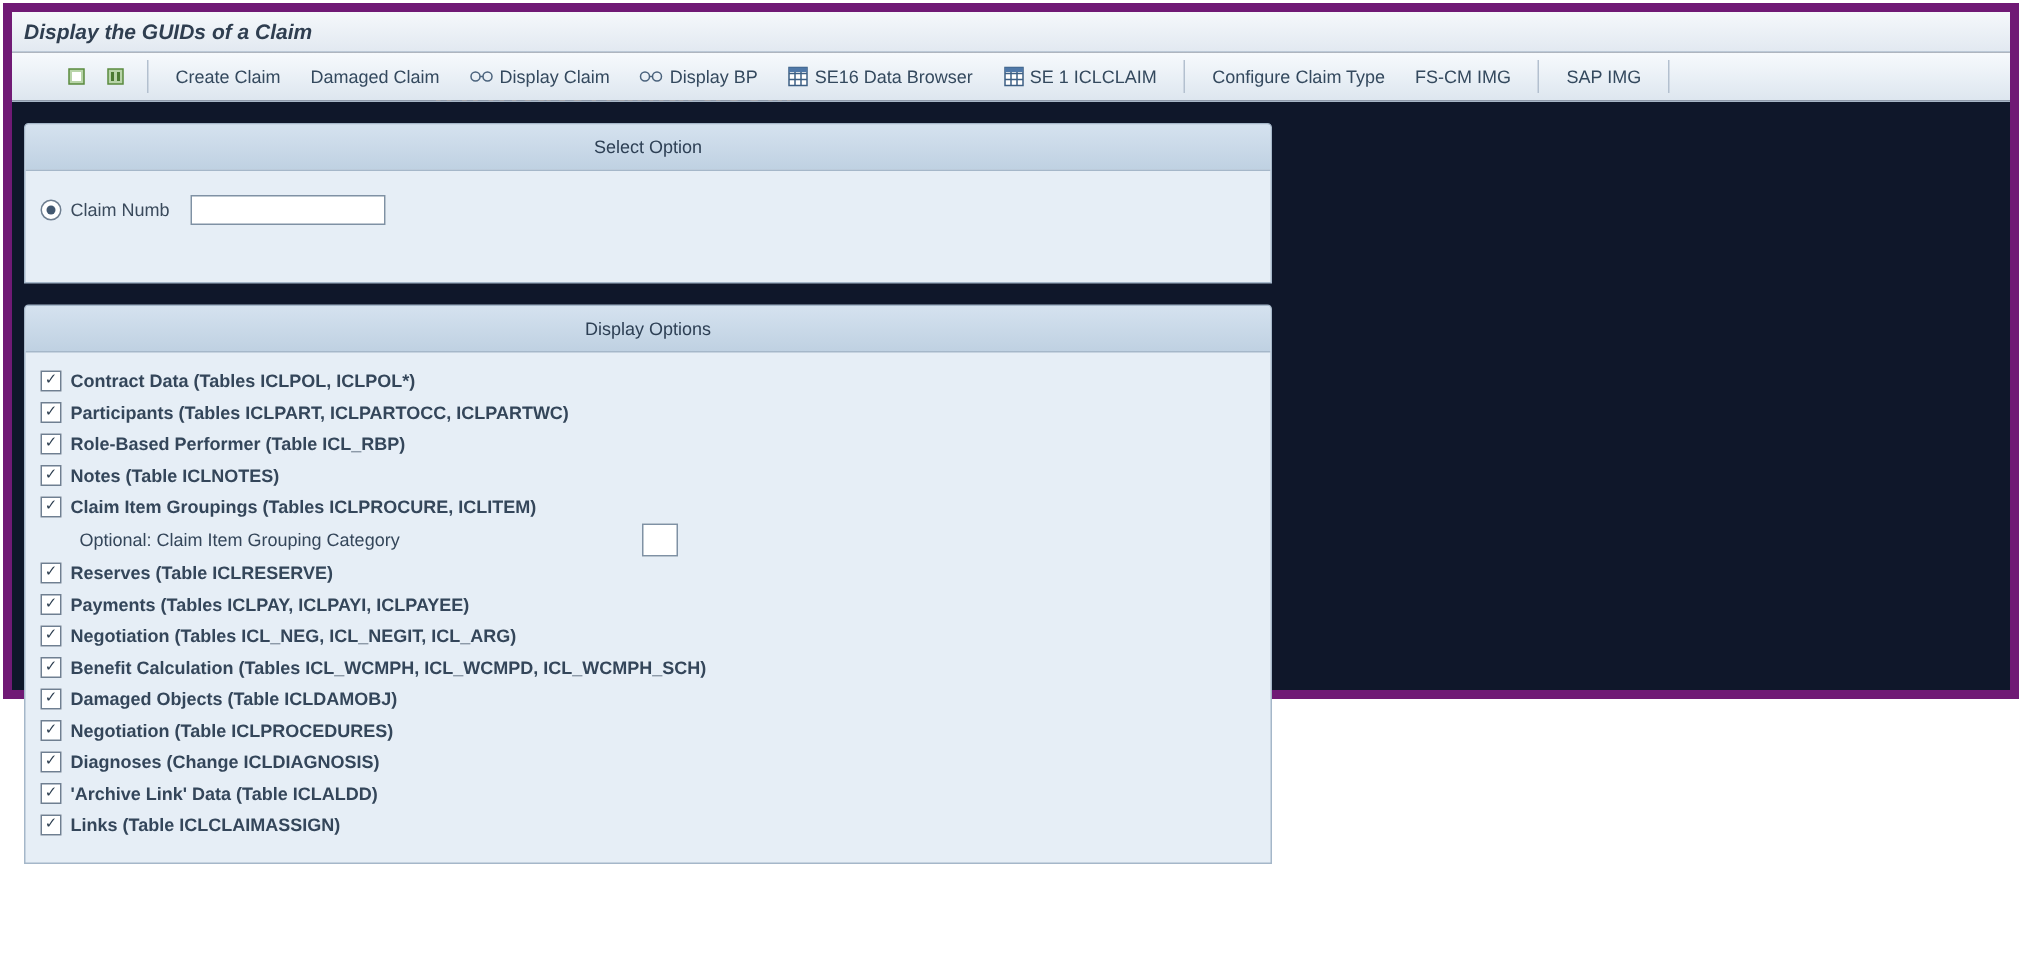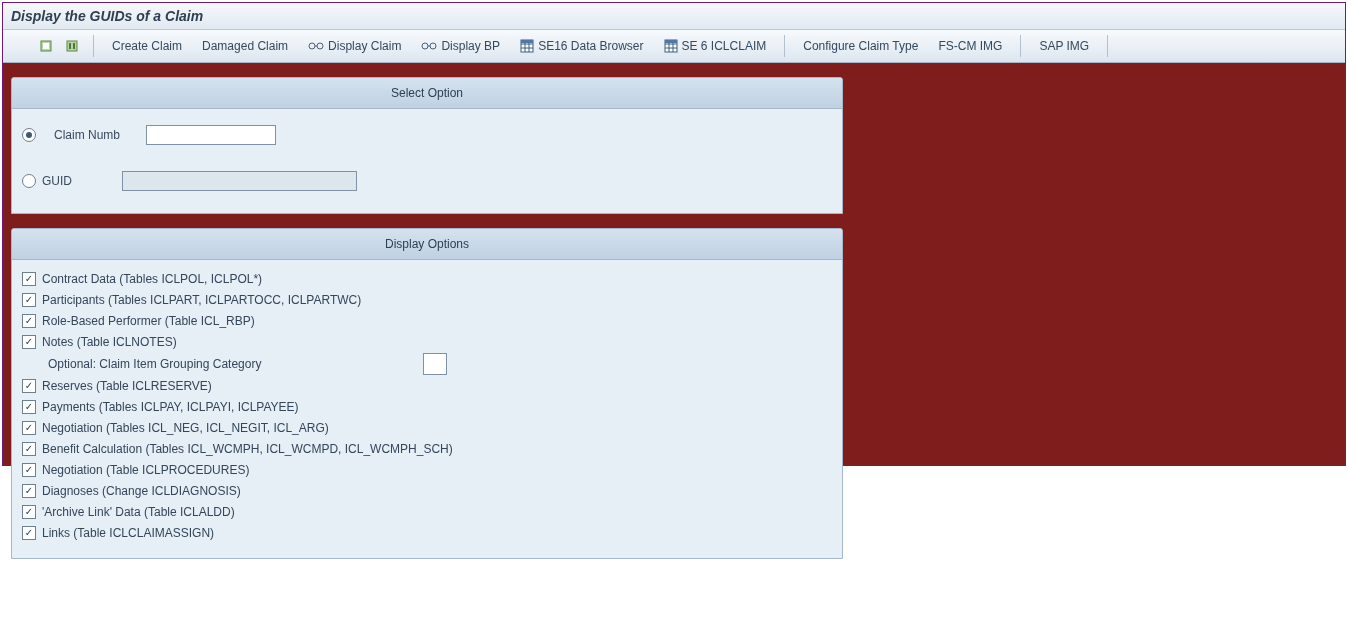--- a/index.html
+++ b/index.html
@@ -10,22 +10,22 @@
     font-family: Arial, Helvetica, sans-serif;
     font-size: 12px;
     background: #fff;
     color: #333;
   }
   .canvas {
     position: relative;
     width: 1344px;
     height: 464px;
     margin: 2px;
-    border: 1px solid #701a75;
-    background: #7f1d1d;
+    border: 6px solid #701a75;
+    background: #0f172a;
     box-sizing: border-box;
   }
   .watermark {
     position: absolute;
     left: 280px;
     top: 42px;
     font-size: 20px;
     font-weight: bold;
     color: #e2781e;
     opacity: 0.4;
@@ -107,21 +107,21 @@
   }
   .panel-body {
     padding: 8px 10px 14px 10px;
   }
   .opt-row {
     display: flex;
     align-items: center;
     height: 24px;
     margin: 6px 0;
   }
-  .opt-row.gap-below { margin-bottom: 22px; gap: 12px; }
+  .opt-row.gap-below { margin-bottom: 22px; }
   .radio {
     width: 12px; height: 12px;
     border: 1px solid #6f7f91;
     border-radius: 50%;
     background: #fff;
     margin-right: 6px;
     display: flex; align-items: center; justify-content: center;
   }
   .radio.checked::after {
     content: "";
@@ -153,21 +153,21 @@
   .chk {
     width: 12px; height: 12px;
     border: 1px solid #6f7f91;
     background: #fff;
     margin-right: 6px;
     display: flex; align-items: center; justify-content: center;
     font-size: 10px; line-height: 10px;
     color: #2d3e50;
   }
   .chk::after { content: "✓"; }
-  .chk-label { color: #34465a; }
+  .chk-label { color: #34465a; font-weight: bold; }
   .indent-row {
     display: flex;
     align-items: center;
     height: 22px;
     margin: 1px 0 1px 26px;
     gap: 15px;
   }
   .indent-row .lbl {
     color: #34465a;
     margin-right: 30px;
@@ -245,21 +245,21 @@
       <span class="grid-ico">
           <svg width="14" height="14">
             <rect x="1" y="1" width="12" height="12" fill="#fff" stroke="#3d5f84"></rect>
             <line x1="1" y1="5" x2="13" y2="5" stroke="#3d5f84"></line>
             <line x1="1" y1="9" x2="13" y2="9" stroke="#3d5f84"></line>
             <line x1="5" y1="1" x2="5" y2="13" stroke="#3d5f84"></line>
             <line x1="9" y1="1" x2="9" y2="13" stroke="#3d5f84"></line>
             <rect x="1" y="1" width="12" height="3" fill="#4f78a8"></rect>
           </svg>
         </span>
-      <span>SE 6 ICLCLAIM</span>
+      <span>SE 1 ICLCLAIM</span>
     </span>
     <span class="tb-sep"></span>
     <span class="tb-link">
         <span>Configure Claim Type</span>
       </span>
     <span class="tb-link">
         <span>FS-CM IMG</span>
       </span>
     <span class="tb-sep"></span>
     <span class="tb-link">
@@ -271,25 +271,20 @@
   <div class="content">
 
     <div class="panel">
       <div class="panel-header">Select Option</div>
       <div class="panel-body">
         <div class="opt-row gap-below">
           <span class="radio checked"></span>
           <span class="opt-label">Claim Numb</span>
           <input class="txt w1" value="" style="">
         </div>
-        <div class="opt-row">
-          <span class="radio"></span>
-          <span class="opt-label">GUID</span>
-          <input class="txt w2 disabled" readonly="" value="" style="">
-        </div>
       </div>
     </div>
 
     <div class="panel">
       <div class="panel-header">Display Options</div>
       <div class="panel-body">
         <div class="chk-row">
             <span class="chk"></span>
             <span class="chk-label">Contract Data (Tables ICLPOL, ICLPOL*)</span>
           </div>
@@ -297,20 +292,24 @@
             <span class="chk"></span>
             <span class="chk-label">Participants (Tables ICLPART, ICLPARTOCC, ICLPARTWC)</span>
           </div>
         <div class="chk-row">
             <span class="chk"></span>
             <span class="chk-label">Role-Based Performer (Table ICL_RBP)</span>
           </div>
         <div class="chk-row">
             <span class="chk"></span>
             <span class="chk-label">Notes (Table ICLNOTES)</span>
+          </div>
+        <div class="chk-row">
+            <span class="chk"></span>
+            <span class="chk-label">Claim Item Groupings (Tables ICLPROCURE, ICLITEM)</span>
           </div>
         <div class="indent-row">
           <span class="lbl">Optional: Claim Item Grouping Category</span>
           <input class="small-box" value="" style="">
         </div>
         <div class="chk-row">
             <span class="chk"></span>
             <span class="chk-label">Reserves (Table ICLRESERVE)</span>
           </div>
         <div class="chk-row">
@@ -320,20 +319,24 @@
         <div class="chk-row">
             <span class="chk"></span>
             <span class="chk-label">Negotiation (Tables ICL_NEG, ICL_NEGIT, ICL_ARG)</span>
           </div>
         <div class="chk-row">
             <span class="chk"></span>
             <span class="chk-label">Benefit Calculation (Tables ICL_WCMPH, ICL_WCMPD, ICL_WCMPH_SCH)</span>
           </div>
         <div class="chk-row">
             <span class="chk"></span>
+            <span class="chk-label">Damaged Objects (Table ICLDAMOBJ)</span>
+          </div>
+        <div class="chk-row">
+            <span class="chk"></span>
             <span class="chk-label">Negotiation (Table ICLPROCEDURES)</span>
           </div>
         <div class="chk-row">
             <span class="chk"></span>
             <span class="chk-label">Diagnoses (Change ICLDIAGNOSIS)</span>
           </div>
         <div class="chk-row">
             <span class="chk"></span>
             <span class="chk-label">'Archive Link' Data (Table ICLALDD)</span>
           </div>

